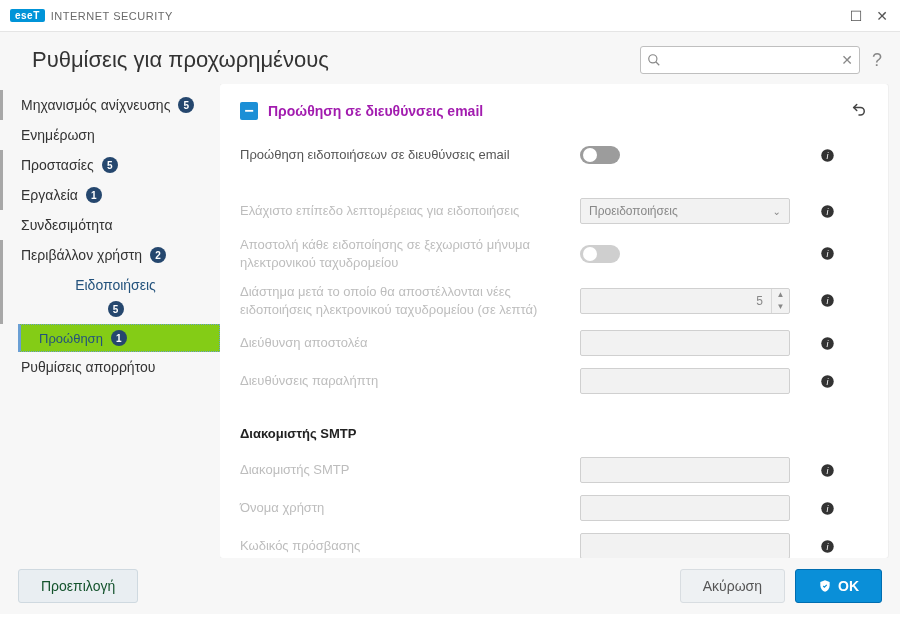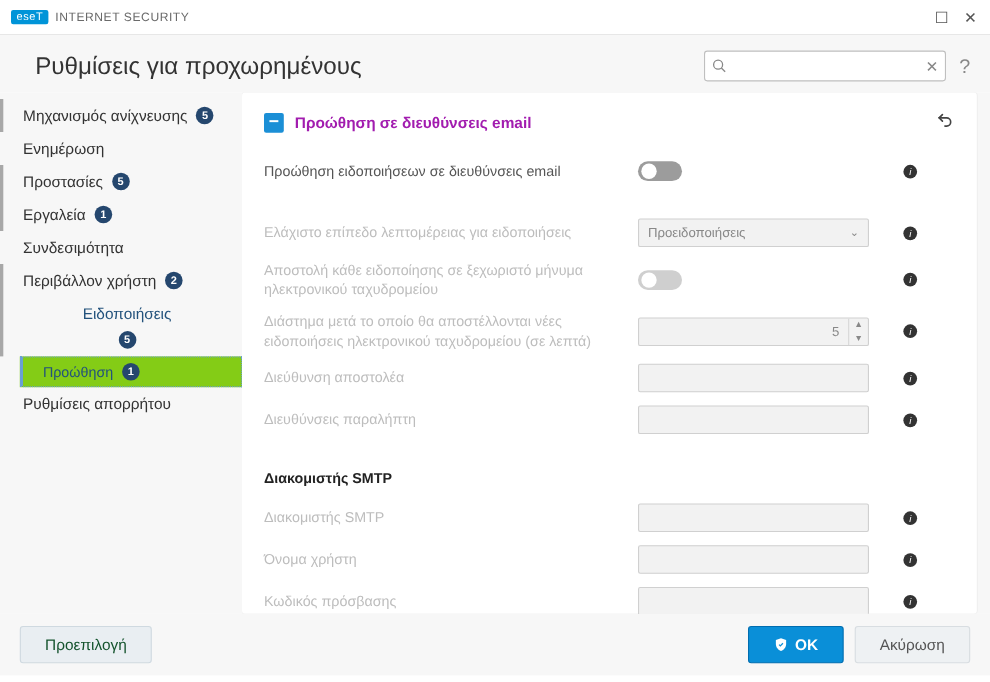--- a/index.html
+++ b/index.html
@@ -11,21 +11,21 @@
     --accent-dark:#006db0;
     --sidebar-link:#23527c;
     --badge:#25476e;
     --hover:#f3f7fa;
     --page-bg:#f7f7f7;
   }
   *{box-sizing:border-box;font-family:"Segoe UI",Arial,sans-serif;}
   html,body{margin:0;padding:0;width:900px;height:620px;overflow:hidden;background:#fff;color:var(--text);}
   .titlebar{display:flex;align-items:center;justify-content:space-between;height:32px;padding:0 12px 0 10px;border-bottom:1px solid var(--border);}
   .brand{display:flex;align-items:center;gap:6px;font-size:11px;letter-spacing:.5px;color:#6a6a6a;}
-  .logo{background:#0094d8;color:#fff;font-size:10px;font-weight:400;padding:1px 5px;border-radius:2px;letter-spacing:.5px;}
+  .logo{background:#0094d8;color:#fff;font-size:10px;font-weight:700;padding:1px 5px;border-radius:2px;letter-spacing:.5px;}
   .winbtns{display:flex;gap:14px;color:#555;}
   .winbtns span{cursor:pointer;font-size:14px;line-height:1;}
   .header{display:flex;align-items:center;justify-content:space-between;padding:14px 18px 10px 32px;background:var(--page-bg);}
   .header h1{margin:0;font-size:22px;font-weight:400;color:#333;}
   .header-right{display:flex;align-items:center;gap:12px;}
   .searchbox{display:flex;align-items:center;width:220px;height:28px;border:1px solid #bfbfbf;border-radius:3px;background:#fff;padding:0 6px;}
   .searchbox svg{flex:none;}
   .searchbox input{flex:1;border:none;outline:none;font-size:12px;background:transparent;min-width:0;}
   .clearbtn{cursor:pointer;color:#888;font-size:14px;}
   .help{font-size:18px;color:#888;cursor:pointer;}
@@ -288,23 +288,23 @@
       </div>
     </div>
   </div>
 </div>
 
 <div class="footer">
   <button class="btn btn-default">
       <span>Προεπιλογή</span>
     </button>
   <div class="spacer"></div>
+  <button class="btn btn-secondary">
+      <span>Ακύρωση</span>
+    </button>
   <button class="btn btn-primary">
     <svg width="14" height="14" viewBox="0 0 24 24" fill="#fff">
         <path d="M12 2l8 3v6c0 5-3.5 9.5-8 11-4.5-1.5-8-6-8-11V5l8-3z"></path>
         <path d="M9 12l2 2 4-4" stroke="#0a8fd8" stroke-width="2" fill="none"></path>
       </svg>
     <span>OK</span>
   </button>
-  <button class="btn btn-secondary">
-      <span>Ακύρωση</span>
-    </button>
 </div>
 
 </body></html>

